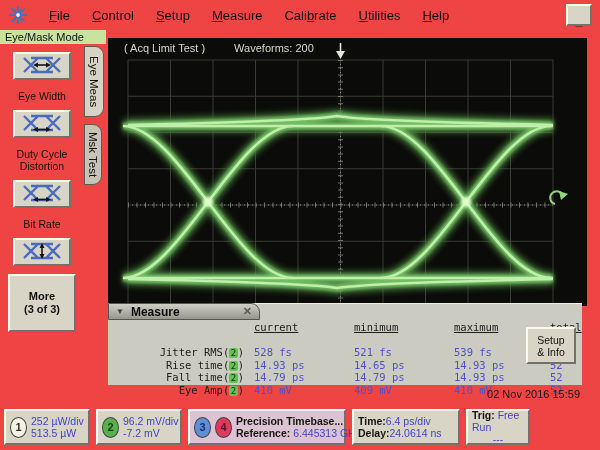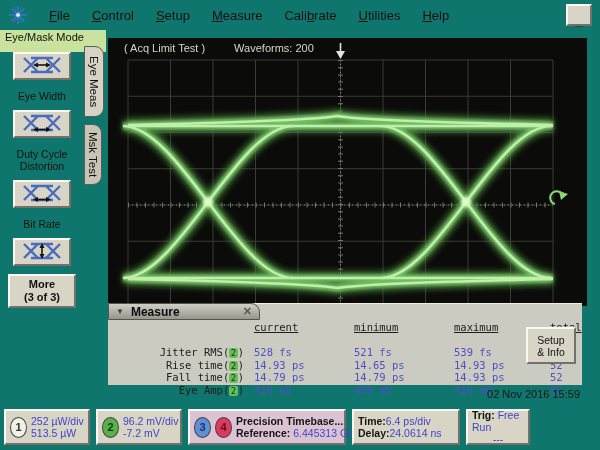--- a/index.html
+++ b/index.html
@@ -1,35 +1,35 @@
 <!DOCTYPE html>
 <html><head>
 <meta charset="utf-8">
 <style>
   html,body{margin:0;padding:0;}
-  .app{position:relative;width:600px;height:450px;background:#0f766e;font-family:"Liberation Sans",sans-serif;overflow:hidden;}
+  .app{position:relative;width:600px;height:450px;background:#ef4444;font-family:"Liberation Sans",sans-serif;overflow:hidden;}
 
   
   .out{border:2px solid;border-color:#fbf9f0 #73716a #73716a #fbf9f0;background:#d8d5c6;}
   button{font-family:"Liberation Sans",sans-serif;cursor:default;}
 
   
   .menubar{position:absolute;top:0;left:0;right:0;height:30px;display:flex;align-items:center;padding:0 6px;}
   .logo{margin:0 10px 0 2px;display:flex;}
   .menu-item{padding:2px 11px;font-size:13px;color:#111;}
   .min-btn{position:absolute;right:8px;top:4px;width:26px;height:22px;padding:0;font-weight:bold;font-size:13px;line-height:30px;text-align:center;color:#222;}
 
-  .mode-strip{position:absolute;top:30px;left:0;width:106px;height:22px;background:#c9e39f;font-size:11px;line-height:14px;padding-left:5px;color:#111;box-sizing:border-box;}
+  .mode-strip{position:absolute;top:30px;left:0;width:106px;height:14px;background:#c9e39f;font-size:11px;line-height:14px;padding-left:5px;color:#111;box-sizing:border-box;}
 
   
   .sidebar{position:absolute;top:46px;left:0;width:84px;bottom:0;display:flex;flex-direction:column;align-items:center;padding-top:6px;gap:8px;}
   .tool{display:flex;flex-direction:column;align-items:center;gap:10px;}
   .tool-btn{width:58px;height:28px;display:flex;align-items:center;justify-content:center;padding:0;}
   .tool-label{font-size:10.5px;line-height:12px;text-align:center;white-space:pre-line;color:#111;}
-  .more-btn{width:68px;padding:2px 0;font-weight:bold;font-size:11px;line-height:13px;color:#111;}
+  .more-btn{width:68px;padding:14px 0;font-weight:bold;font-size:11px;line-height:13px;color:#111;}
 
   .vtabs{position:absolute;left:84px;top:46px;width:26px;}
   .vtab{writing-mode:vertical-rl;font-size:11.5px;color:#111;background:#d6d3c4;border:1px solid #5d5b54;border-radius:0 9px 9px 0;padding:9px 3px;margin-bottom:7px;box-sizing:border-box;text-align:center;}
   .vtab.inactive{background:#c7c4b5;padding:7px 2px;}
 
   
   .display{position:absolute;left:108px;top:38px;width:479px;height:268px;background:#0b0b09;}
   .acq-line{position:absolute;left:16px;top:4px;font-size:11px;color:#d6d6c8;display:flex;gap:29px;}
 
   

